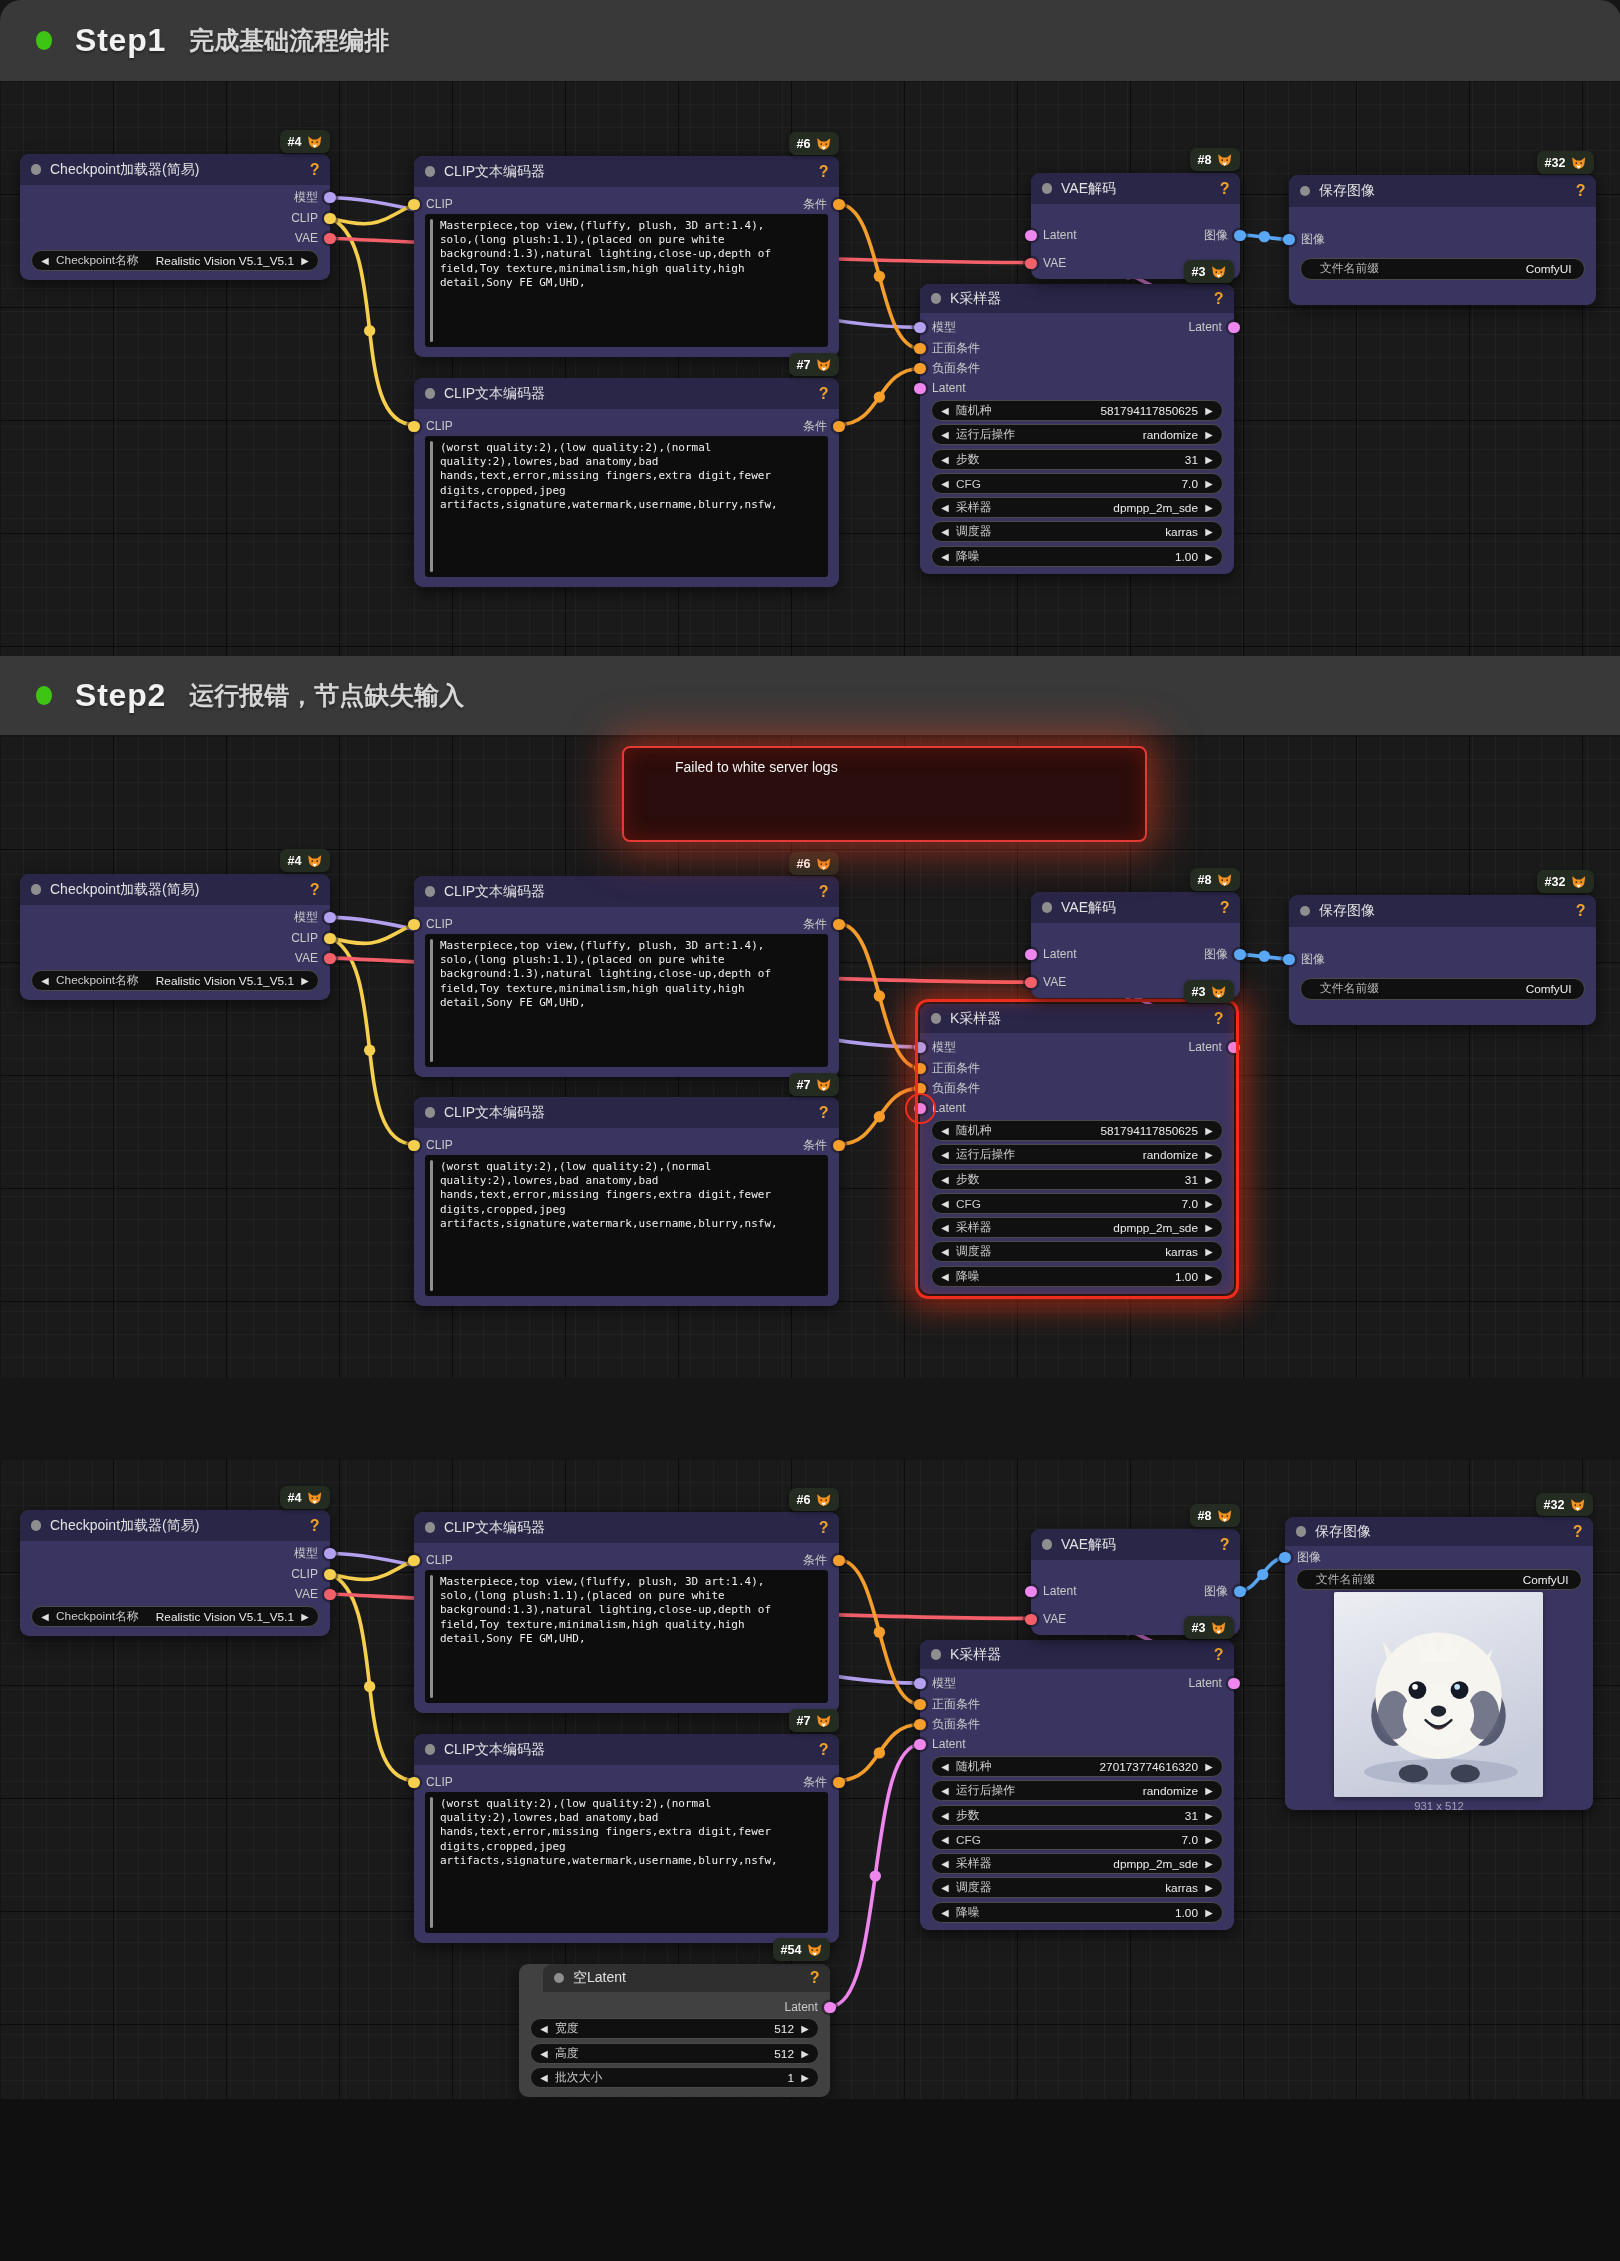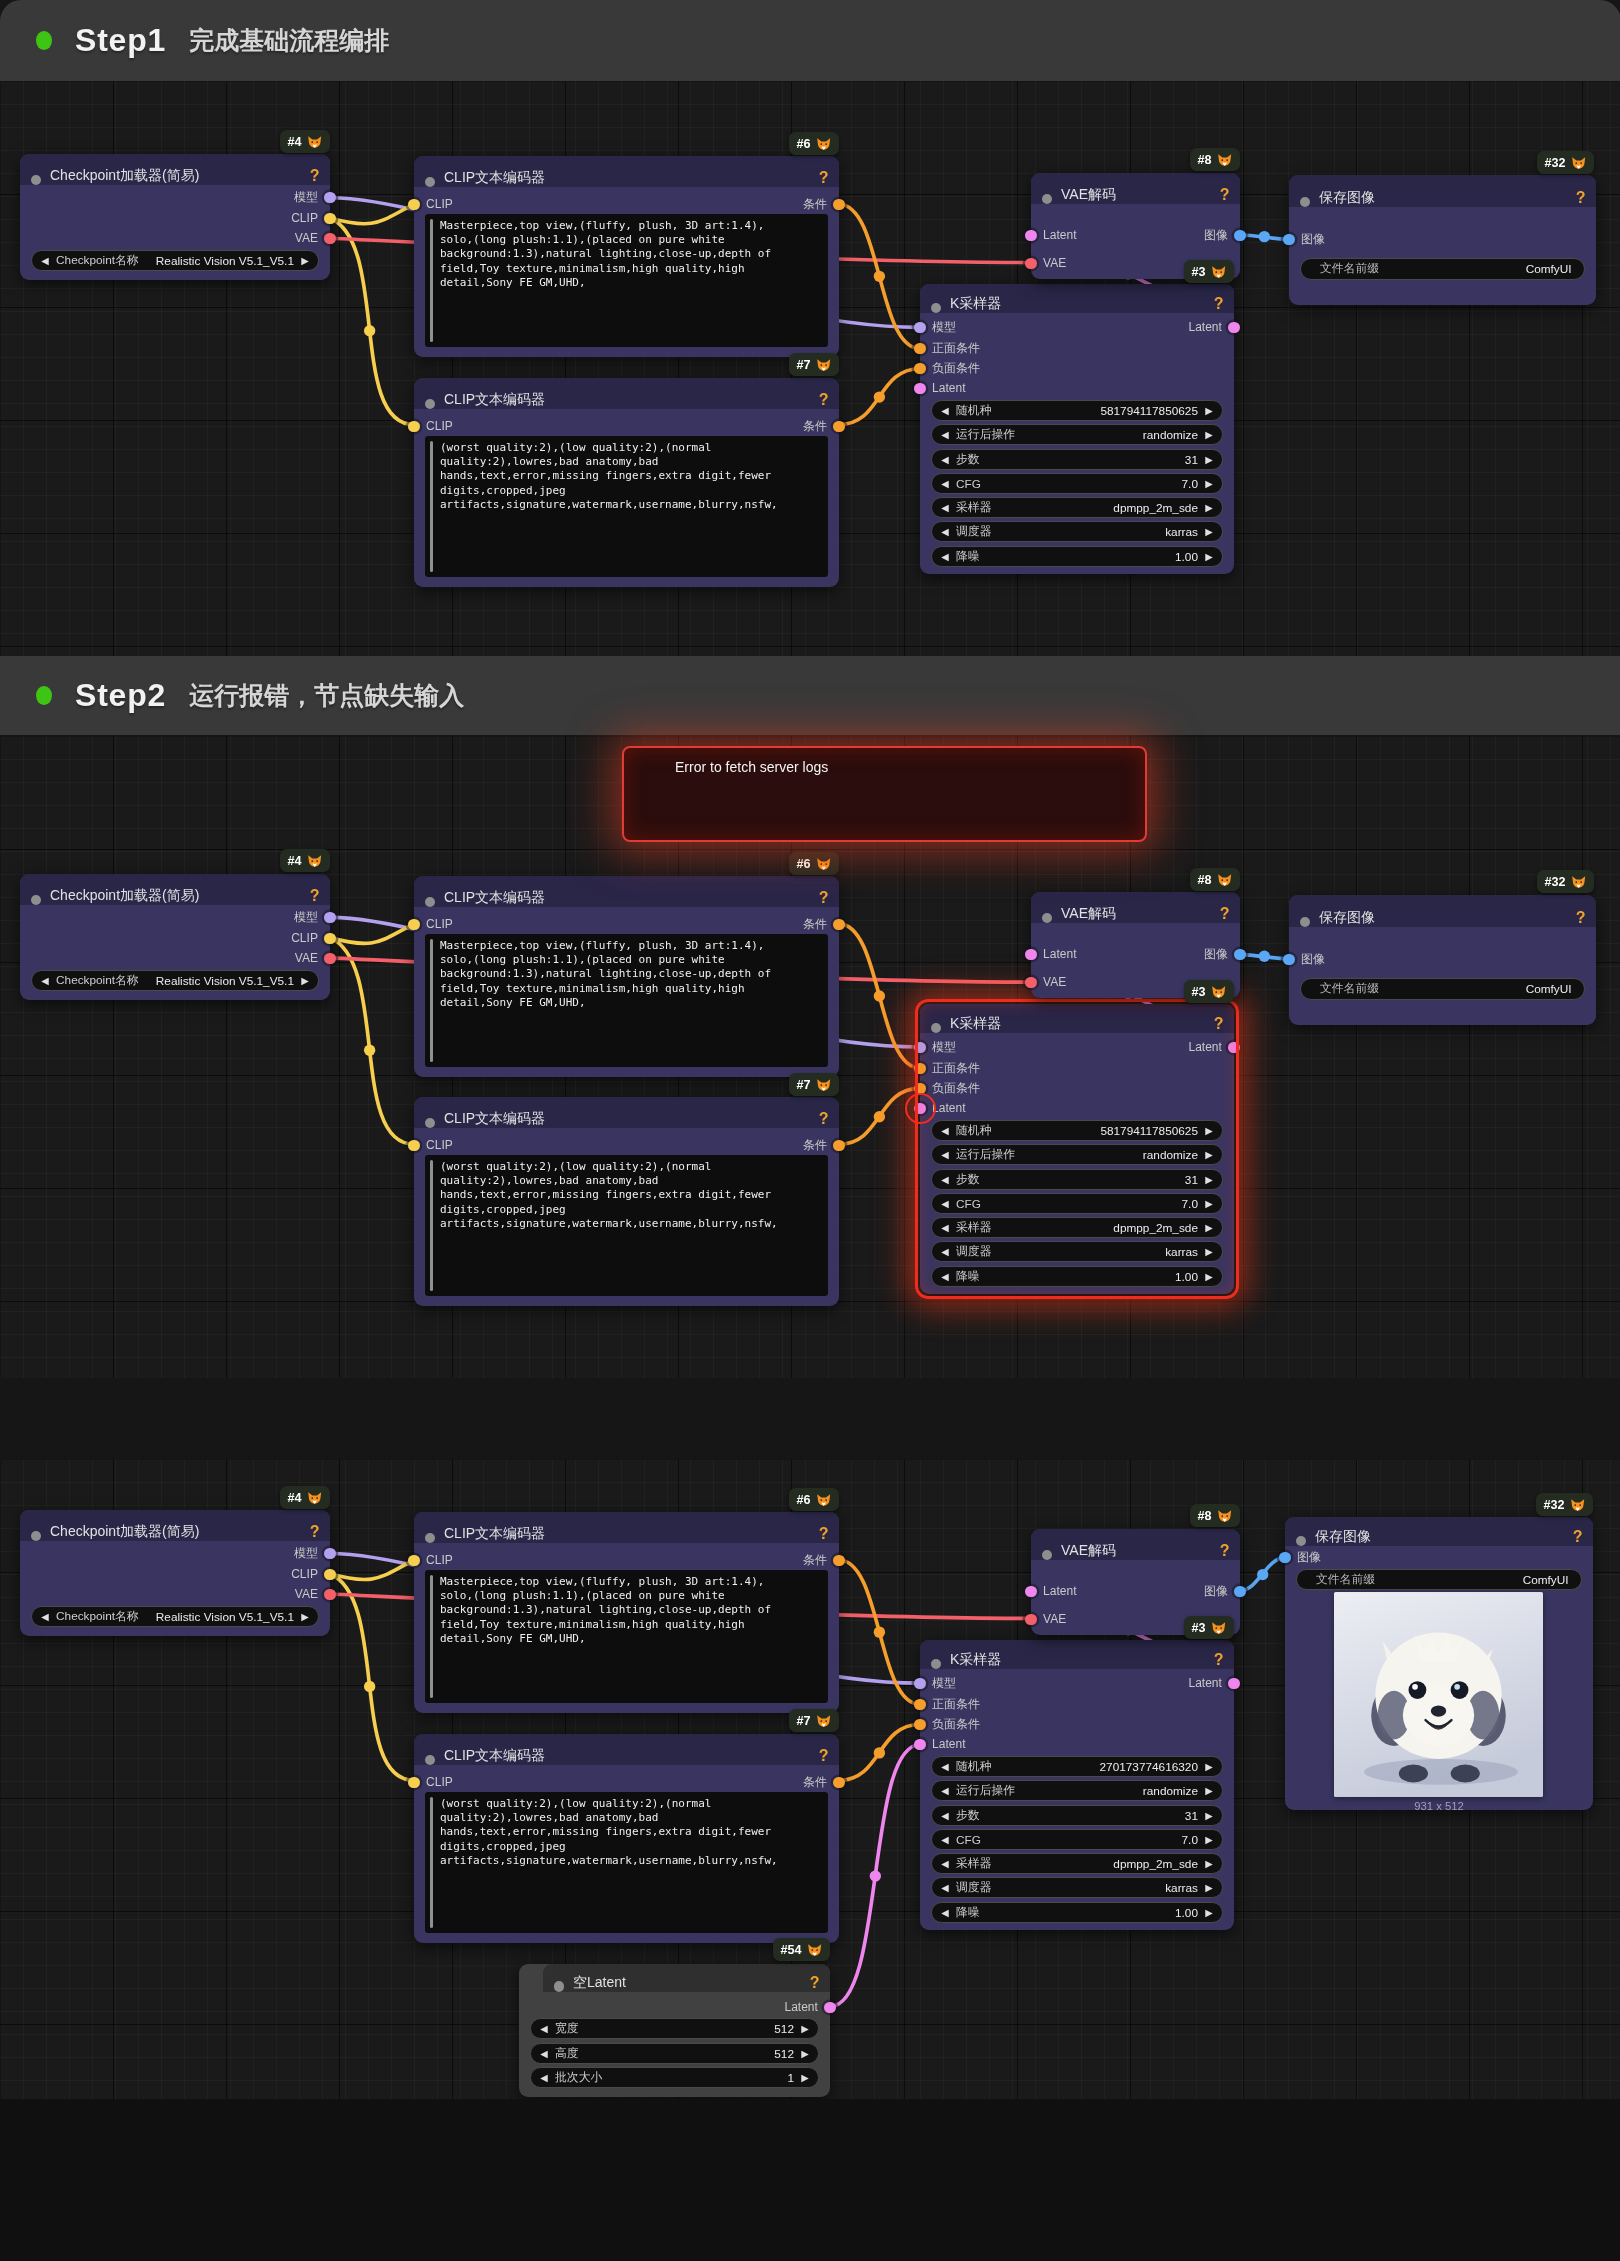--- a/index.html
+++ b/index.html
@@ -21,21 +21,21 @@
       linear-gradient(rgba(0,0,0,.55) 0.8px, transparent 0.8px),
       linear-gradient(90deg, rgba(0,0,0,.55) 0.8px, transparent 0.8px);
     background-size:23px 23px, 23px 23px, 113px 113px, 113px 113px; }
 
   svg.wires { position:absolute; left:0; top:0; z-index:1; pointer-events:none; }
   svg.wires path { fill:none; stroke-width:4.5; stroke-linecap:round; }
 
   
   .node { position:absolute; background:#3a3560; border-radius:9px; box-shadow:0 4.9px 14.6px rgba(0,0,0,.55); z-index:2; }
   .node.gray { background:#414141; }
-  .titlebar { position:absolute; left:0; right:0; top:0; height:31px; display:flex; align-items:flex-end; gap:9px;
+  .titlebar { position:absolute; left:0; right:0; top:0; height:31px; display:flex; align-items:center; gap:9px;
     padding:0 10.5px; background:#2a2648; border-radius:9px 9px 0 0; }
   .node.gray .titlebar { background:#2f2f2f;margin-left:24px; }
   .tdot { width:10.5px; height:10.5px; border-radius:50%; background:#8e8e8e; flex:0 0 auto; }
   .ntitle { color:#e2e2e2; font-size:14px; }
   .thelp { margin-left:auto; color:#f0a32a; font-weight:bold; font-size:16px; }
 
   .port { position:absolute; display:flex; align-items:center; gap:6.5px; height:14.6px; color:#c9c9c9; font-size:12px; white-space:nowrap; z-index:3; }
   .port.in { left:-5.7px; } .port.out { right:-5.7px; flex-direction:row-reverse; }
   .pdot { width:11.3px; height:11.3px; border-radius:50%; flex:0 0 auto; box-shadow:0 0 0 2.4px rgba(18,18,26,.45); }
   .c-model{background:#b3a0ef} .c-clip{background:#f6cf4e} .c-vae{background:#f4606a}
@@ -600,21 +600,21 @@
         <span class="pdot c-image"></span>
         <span>图像</span>
       </div>
     <div class="widget" style="top:83px;height:22px">
       <span class="wlabel" style="margin-left:9.7px;color:#b9b9b9">文件名前缀</span>
       <span class="wvalue" style="margin-right:3.2px">ComfyUI</span>
     </div>
   </div>
 
   <div class="error-dialog">
-    <div class="ed-msg">Error to fetch server logs</div>
+    <div class="ed-msg">Failed to white server logs</div>
   </div>
 
   <div class="badge" style="right:1291px;top:1486px">
     <span>#4</span>
     <svg width="15.4" height="13.8" viewBox="0 0 20 18">
         <path d="M1.5 1.5 L7 6 H13 L18.5 1.5 L17.5 9.5 C17.2 13.5 14 16.5 10 16.5 C6 16.5 2.8 13.5 2.5 9.5 Z" fill="#f5921f"></path>
         <path d="M10 16.5 C8.5 15.5 7.5 13.5 7.5 12 L10 13 L12.5 12 C12.5 13.5 11.5 15.5 10 16.5 Z" fill="#fff"></path>
         <circle cx="6.8" cy="9.2" r="1.1" fill="#30230f"></circle>
         <circle cx="13.2" cy="9.2" r="1.1" fill="#30230f"></circle>
       </svg>

